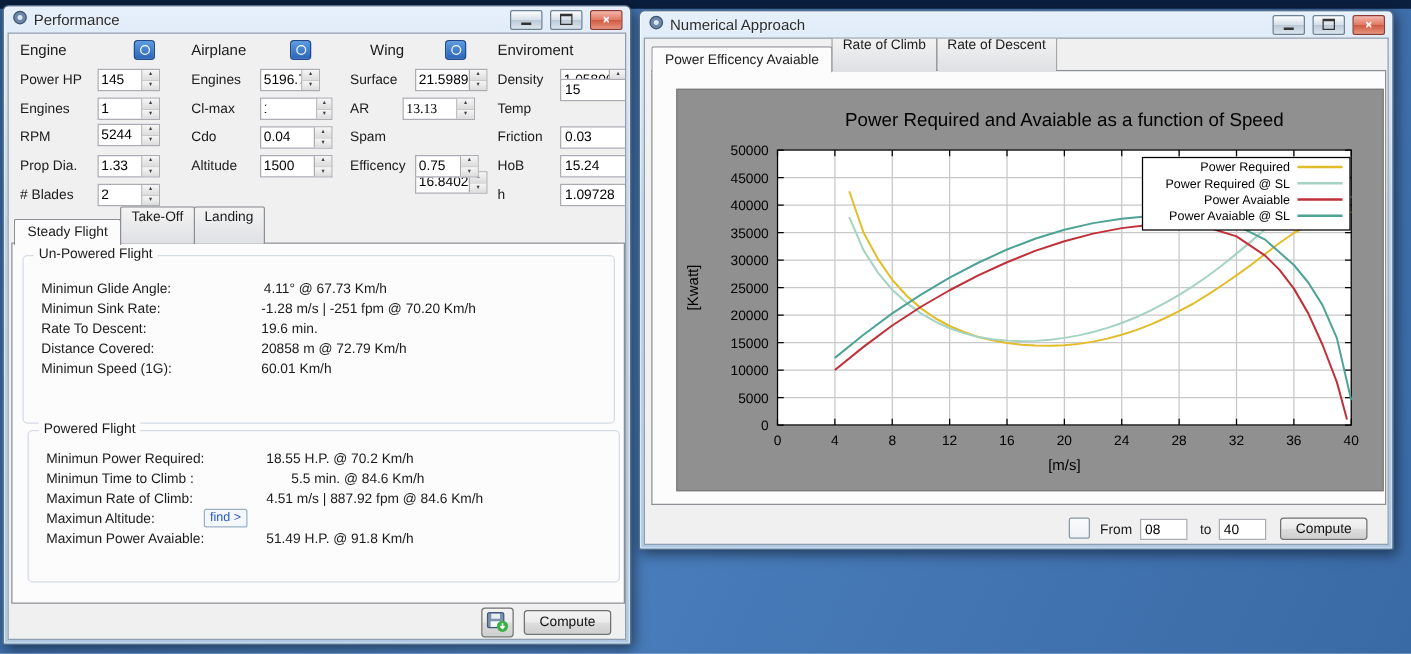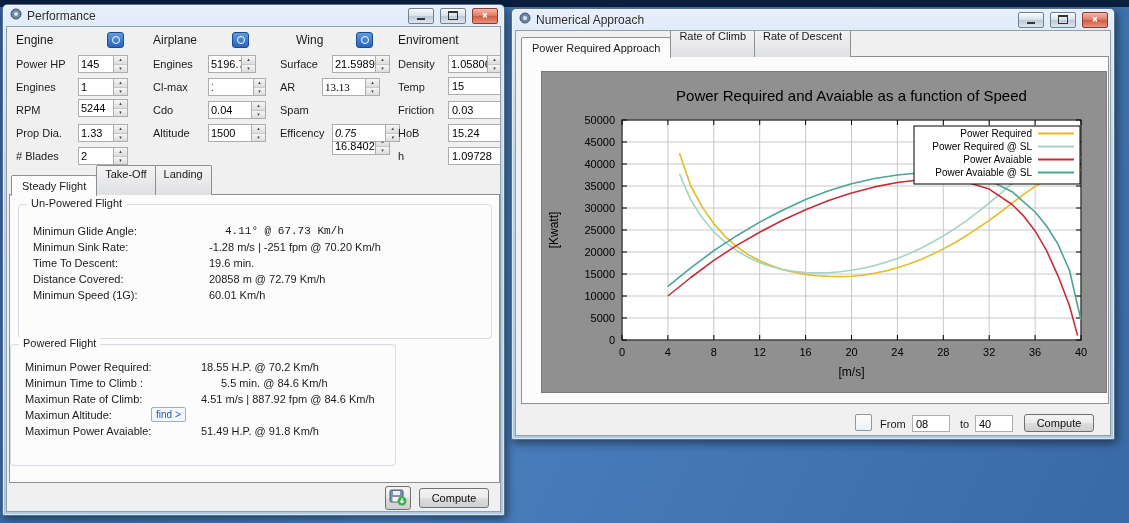--- a/index.html
+++ b/index.html
@@ -197,67 +197,67 @@
       </span>
     <span class="lbl" style="left:273px;top:77px;">Spam</span>
     <span class="spinbox" style="left:325px;top:74px;width:58px;margin-top:36px;">
         <span class="spinval">16.8402</span>
         <span class="spinbtns">
           <span>▴</span>
           <span>▾</span>
         </span>
       </span>
     <span class="lbl" style="left:273px;top:100px;">Efficency</span>
-    <span class="spinbox" style="left:325px;top:97px;width:68px;font-style:italic;">
+    <span class="spinbox" style="left:325px;top:97px;width:51px;">
         <span class="spinval">0.75</span>
         <span class="spinbtns">
           <span>▴</span>
           <span>▾</span>
         </span>
       </span>
 
     <span class="lbl" style="left:391px;top:31px;">Density</span>
     <span class="spinbox" style="left:441px;top:28px;width:54px;">
         <span class="spinval">1.05806</span>
         <span class="spinbtns">
           <span>▴</span>
           <span>▾</span>
         </span>
       </span>
     <span class="lbl" style="left:391px;top:54px;">Temp</span>
-    <span class="plainbox" style="left:441px;top:50px;width:54px;"><span>15</span></span>
+    <span class="plainbox" style="left:441px;top:36px;width:54px;"><span>15</span></span>
     <span class="lbl" style="left:391px;top:77px;">Friction</span>
     <span class="plainbox" style="left:441px;top:74px;width:54px;"><span>0.03</span></span>
     <span class="lbl" style="left:391px;top:100px;">HoB</span>
     <span class="plainbox" style="left:441px;top:97px;width:54px;"><span>15.24</span></span>
     <span class="lbl" style="left:391px;top:123px;">h</span>
     <span class="plainbox" style="left:441px;top:120px;width:54px;"><span>1.09728</span></span>
 
     <div class="tabs" style="left:4px;top:149px;">
       <span class="tab active">Steady Flight</span>
       <span class="tab">Take-Off</span>
       <span class="tab">Landing</span>
     </div>
     <div class="tabpanel" style="left:2px;top:167px;width:491px;height:289px;">
 
       <div class="gbox" style="left:8px;top:9px;width:474px;height:135px;">
         <span class="gbox-label">Un-Powered Flight</span>
         <span class="lbl" style="left:14px;top:20px;">Minimun Glide Angle:</span>
-        <span class="lbl" style="left:206px;top:20px;font-family:Liberation Mono, monospace;">4.11° @ 67.73 Km/h</span>
+        <span class="lbl" style="left:192px;top:20px;">4.11° @ 67.73 Km/h</span>
         <span class="lbl" style="left:14px;top:36px;">Minimun Sink Rate:</span>
         <span class="lbl" style="left:190px;top:36px;">-1.28 m/s | -251 fpm @ 70.20 Km/h</span>
-        <span class="lbl" style="left:14px;top:52px;">Time To Descent:</span>
+        <span class="lbl" style="left:14px;top:52px;">Rate To Descent:</span>
         <span class="lbl" style="left:190px;top:52px;">19.6 min.</span>
         <span class="lbl" style="left:14px;top:68px;">Distance Covered:</span>
         <span class="lbl" style="left:190px;top:68px;">20858 m @ 72.79 Km/h</span>
         <span class="lbl" style="left:14px;top:84px;">Minimun Speed (1G):</span>
         <span class="lbl" style="left:190px;top:84px;">60.01 Km/h</span>
       </div>
 
-      <div class="gbox" style="left:0;top:149px;width:386px;height:122px;">
+      <div class="gbox" style="left:12px;top:149px;width:474px;height:122px;">
         <span class="gbox-label">Powered Flight</span>
         <span class="lbl" style="left:14px;top:16px;">Minimun Power Required:</span>
         <span class="lbl" style="left:190px;top:16px;">18.55 H.P. @ 70.2 Km/h</span>
         <span class="lbl" style="left:14px;top:32px;">Minimun Time to Climb :</span>
         <span class="lbl" style="left:190px;top:32px;padding-left:20px;">5.5 min. @ 84.6 Km/h</span>
         <span class="lbl" style="left:14px;top:48px;">Maximun Rate of Climb:</span>
         <span class="lbl" style="left:190px;top:48px;">4.51 m/s | 887.92 fpm @ 84.6 Km/h</span>
         <span class="lbl" style="left:14px;top:64px;">Maximun Altitude:</span>
         <span class="find-btn" style="left:140px;top:62px;height:15px;">find &gt;</span>
         <span class="lbl" style="left:14px;top:80px;">Maximun Power Avaiable:</span>
@@ -293,21 +293,21 @@
     <span class="cap-btn">
         <span class="glyph-min"></span>
       </span>
     <span class="cap-btn">
         <span class="glyph-max"></span>
       </span>
     <span class="cap-btn close">×</span>
   </div>
   <div class="client">
     <div class="tabs" style="left:5px;top:7px;">
-      <span class="tab active">Power Required Approach</span>
+      <span class="tab active">Power Efficency Avaiable</span>
       <span class="tab">Rate of Climb</span>
       <span class="tab">Rate of Descent</span>
     </div>
     <div class="tabpanel" style="left:5px;top:25px;width:588px;height:348px;">
       <div class="chart-wrap" style="left:19px;top:14px;width:566px;height:322px;">
         <svg id="chart-svg" width="566" height="322">
             <rect x="80" y="48" width="459" height="220" fill="#ffffff"></rect>
             <line x1="80" y1="48" x2="80" y2="268" stroke="#c8c8c8" stroke-width="1"></line>
             <line x1="125.9" y1="48" x2="125.9" y2="268" stroke="#c8c8c8" stroke-width="1"></line>
             <line x1="171.8" y1="48" x2="171.8" y2="268" stroke="#c8c8c8" stroke-width="1"></line>

